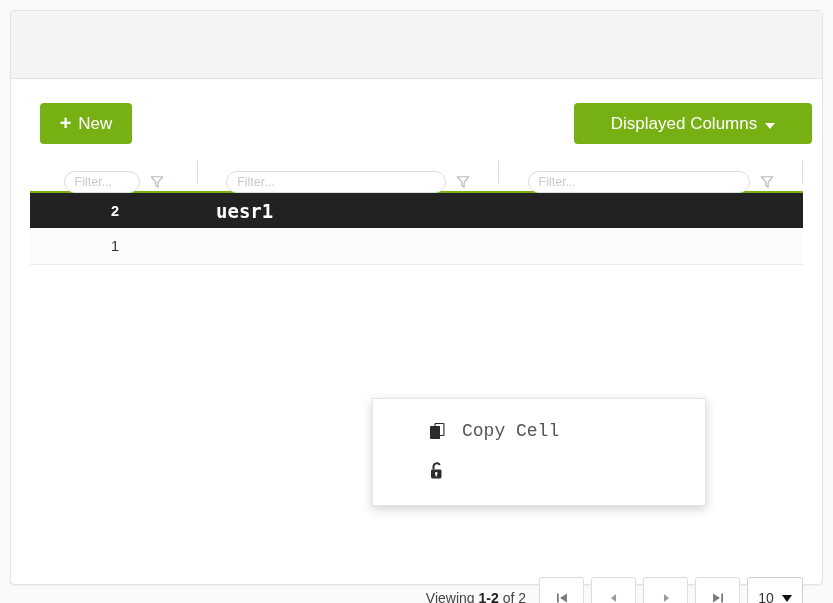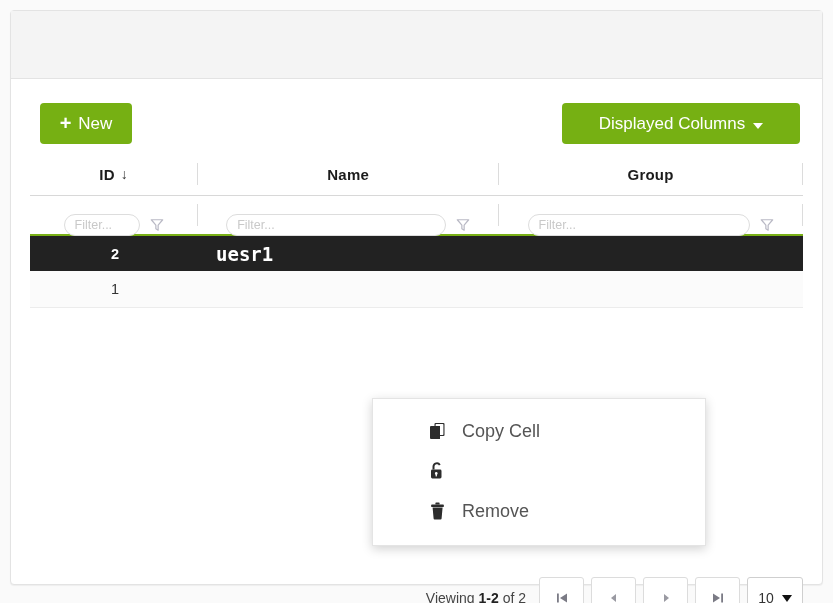--- a/index.html
+++ b/index.html
@@ -65,21 +65,21 @@
     gap: 7px;
   }
   #new-button .plus {
     font-size: 20px;
     font-weight: bold;
     line-height: 1;
     position: relative;
     top: -1px;
   }
   #displayed-columns-button {
-    left: 551px;
+    left: 563px;
     top: 24px;
     width: 238px;
     height: 41px;
     gap: 8px;
   }
   .caret-down {
     width: 0; height: 0;
     border-left: 5px solid transparent;
     border-right: 5px solid transparent;
     border-top: 6px solid #ffffff;
@@ -257,21 +257,21 @@
     z-index: 50;
   }
   .menu-item {
     display: flex;
     align-items: center;
     gap: 14px;
     padding: 9px 0 9px 55px;
     font-size: 18px;
     color: #555555;
     cursor: pointer;
-    font-family: Liberation Sans, sans-serif;
+    font-family: Liberation Mono, monospace;
   }
   .menu-icon {
     width: 20px; height: 22px;
     flex: 0 0 20px;
     display: flex; align-items: center; justify-content: center;
   }
 </style>
 </head>
 <body>
 
@@ -288,38 +288,20 @@
       </button>
 
       <button class="btn-green" id="displayed-columns-button">
         <span>Displayed Columns</span>
         <span class="caret-down"></span>
       </button>
     </div>
 
     <div id="grid">
 
-      <div class="grid-head-row">
-        <div class="col col-id">
-          <span class="head-label">
-            <span>ID</span>
-            <span class="sort-arrow">↓</span>
-          </span>
-        </div>
-        <div class="col-sep"></div>
-        <div class="col col-name">
-          <span class="head-label">Name</span>
-        </div>
-        <div class="col-sep"></div>
-        <div class="col col-group">
-          <span class="head-label">Group</span>
-        </div>
-        <div class="col-sep"></div>
-        <div class="col col-extra"></div>
-      </div>
 
       <div class="grid-filter-row">
         <div class="col col-id">
           <div class="filter-cell">
             <input class="filter-input fi-id" type="text" placeholder="Filter..." style="">
             <svg class="funnel" viewBox="0 0 16 16">
               <path d="M1.5 2 h13 L9.3 8.2 V14 L6.7 12.3 V8.2 Z" fill="none" stroke="#b9b9c5" stroke-width="1.4" stroke-linejoin="round"></path>
             </svg>
           </div>
         </div>
@@ -417,27 +399,17 @@
         <span class="menu-icon">
           <svg width="18" height="20" viewBox="0 0 18 20">
             <path d="M4.5 8.5 V5.6 a3.4 3.4 0 0 1 6.3 -1.7" fill="none" stroke="#2c2c2c" stroke-width="2"></path>
             <rect x="2" y="8.5" width="10.5" height="9" rx="1.4" fill="#2c2c2c"></rect>
             <circle cx="7.25" cy="12.4" r="1.3" fill="#ffffff"></circle>
             <rect x="6.6" y="12.4" width="1.3" height="3" fill="#ffffff"></rect>
           </svg>
         </span>
       </div>
 
-      <div class="menu-item">
-        <span class="menu-icon">
-          <svg width="17" height="19" viewBox="0 0 17 19">
-            <rect x="1.2" y="2.6" width="12.6" height="2.4" rx="0.6" fill="#2c2c2c"></rect>
-            <rect x="5.4" y="0.6" width="4.2" height="2" rx="0.6" fill="#2c2c2c"></rect>
-            <path d="M2.6 5.4 h10 l-1 11.2 a1 1 0 0 1 -1 0.9 H4.6 a1 1 0 0 1 -1 -0.9 Z" fill="#2c2c2c"></path>
-          </svg>
-        </span>
-        <span>Remove</span>
-      </div>
 
     </div>
 
   </div>
 </div>
 
 </body></html>

